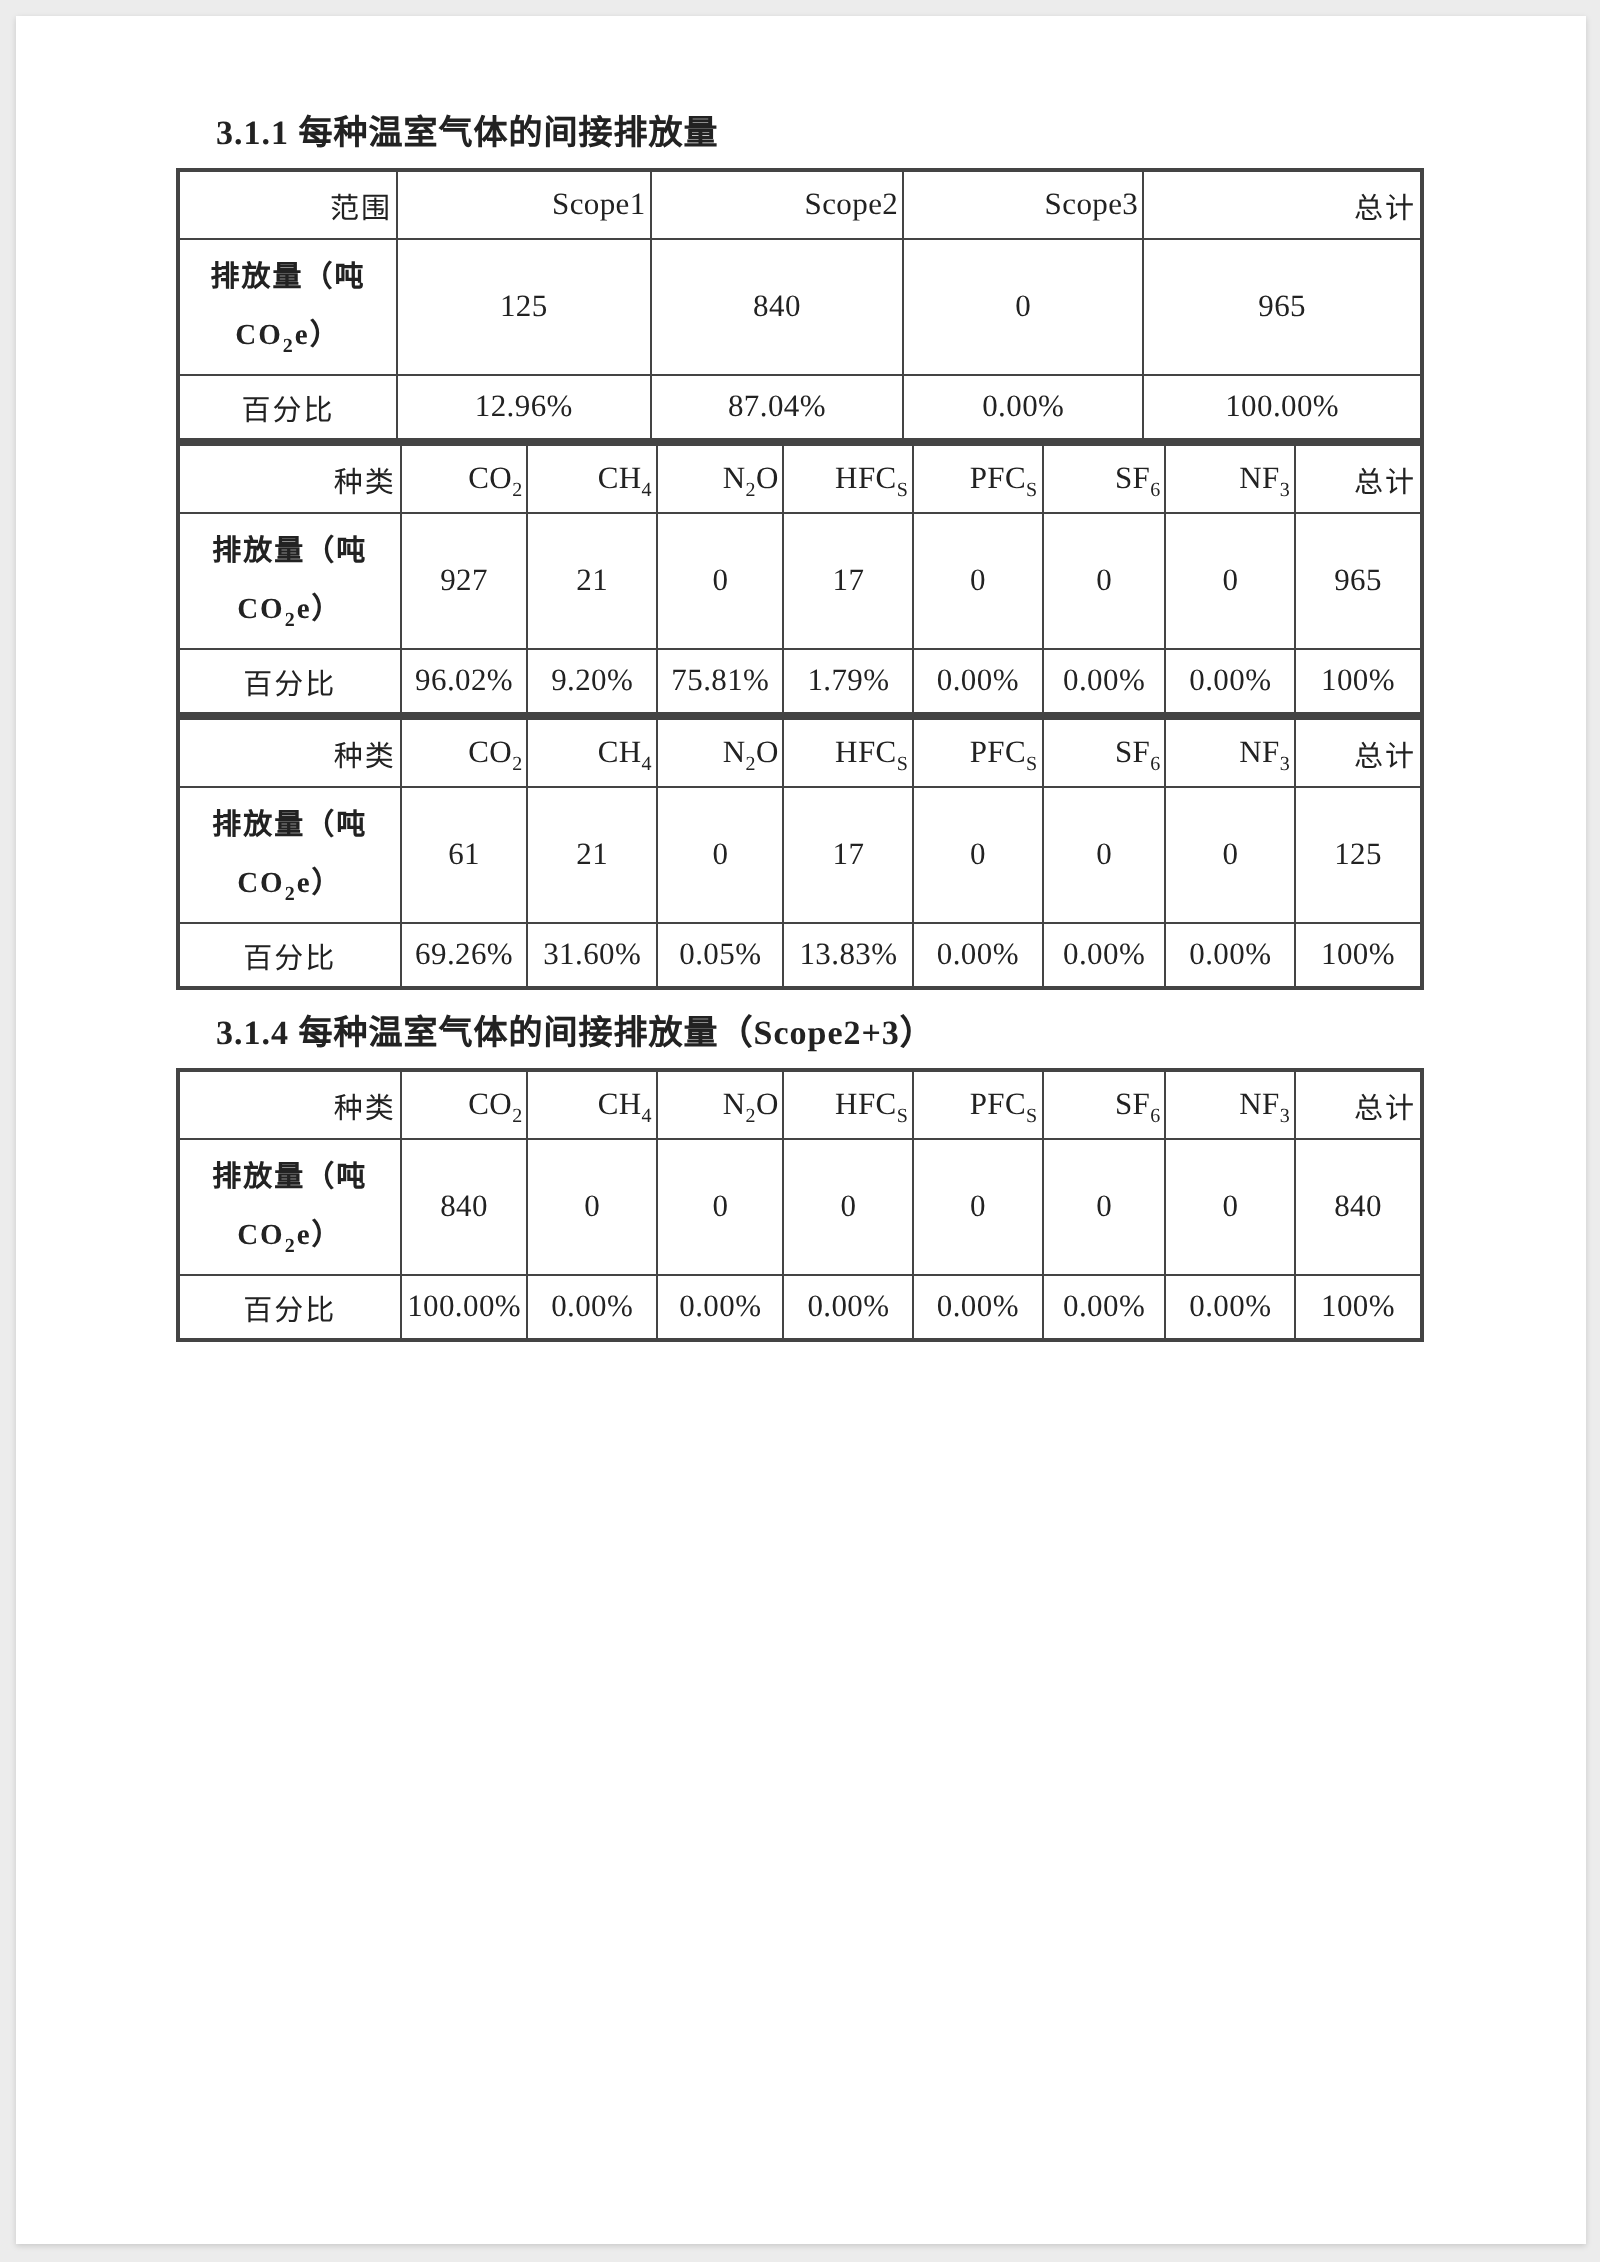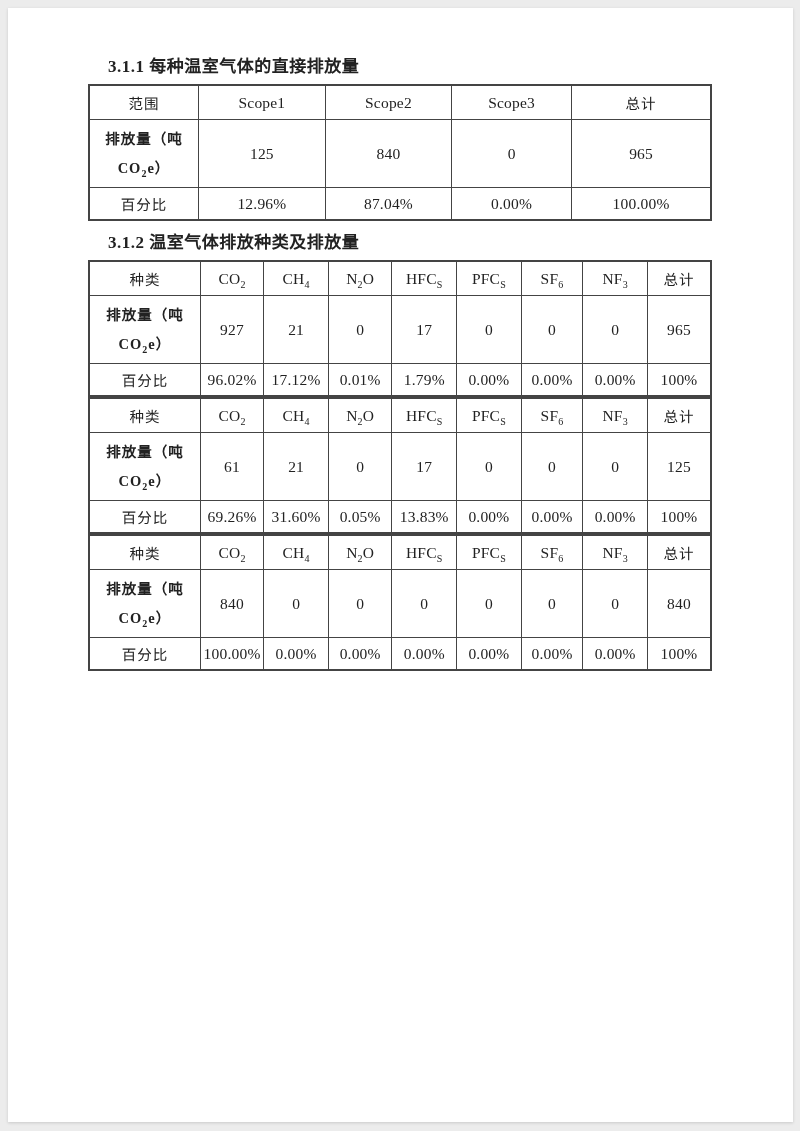--- a/index.html
+++ b/index.html
@@ -39,21 +39,21 @@
     table-layout: fixed;
     border: 2px solid #444;
   }
   table.tbl td {
     border: 1px solid #444;
     text-align: center;
     vertical-align: middle;
     padding: 0 2px;
     overflow: hidden;
   }
-  tr.r-head td { height: 33px; }
+  tr.r-head td { height: 33px; text-align: right; }
   tr.r-emis td { height: 67px; }
   tr.r-pct  td { height: 31px; margin-left: 24px; }
   .zh {
     font-size: 14.5px;
     letter-spacing: 1px;
   }
   .en {
     font-size: 15.5px;
     letter-spacing: 0.2px;
   }
@@ -66,21 +66,21 @@
     font-weight: bold;
   }
 </style>
 </head>
 <body>
 
 <div class="viewport">
   <div class="paper">
 
     <div>
-      <h3 class="section-heading">3.1.1 每种温室气体的直接排放量</h3>
+      <h3 class="section-heading">3.1.1 每种温室气体的间接排放量</h3>
       <table class="tbl">
         <colgroup>
           <col style="width:17.6%">
             <col style="width:20.4%">
             <col style="width:20.3%">
             <col style="width:19.3%">
             <col style="width:22.4%">
         </colgroup>
         <tbody>
           <tr class="r-head">
@@ -105,21 +105,20 @@
             <td class="en">12.96%</td>
             <td class="en">87.04%</td>
             <td class="en">0.00%</td>
             <td class="en">100.00%</td>
           </tr>
         </tbody>
       </table>
     </div>
 
     <div>
-      <h3 class="section-heading">3.1.2 温室气体排放种类及排放量</h3>
       <table class="tbl">
         <colgroup>
           <col style="width:17.9%">
             <col style="width:10.2%">
             <col style="width:10.4%">
             <col style="width:10.2%">
             <col style="width:10.4%">
             <col style="width:10.4%">
             <col style="width:9.9%">
             <col style="width:10.4%">
@@ -147,22 +146,22 @@
             <td class="en">0</td>
             <td class="en">17</td>
             <td class="en">0</td>
             <td class="en">0</td>
             <td class="en">0</td>
             <td class="en">965</td>
           </tr>
           <tr class="r-pct">
             <td class="zh">百分比</td>
             <td class="en">96.02%</td>
-            <td class="en">17.12%</td>
-            <td class="en">0.01%</td>
+            <td class="en">9.20%</td>
+            <td class="en">75.81%</td>
             <td class="en">1.79%</td>
             <td class="en">0.00%</td>
             <td class="en">0.00%</td>
             <td class="en">0.00%</td>
             <td class="en">100%</td>
           </tr>
         </tbody>
       </table>
     </div>
 
@@ -214,20 +213,21 @@
             <td class="en">0.00%</td>
             <td class="en">0.00%</td>
             <td class="en">0.00%</td>
             <td class="en">100%</td>
           </tr>
         </tbody>
       </table>
     </div>
 
     <div>
+      <h3 class="section-heading">3.1.4 每种温室气体的间接排放量（Scope2+3）</h3>
       <table class="tbl">
         <colgroup>
           <col style="width:17.9%">
             <col style="width:10.2%">
             <col style="width:10.4%">
             <col style="width:10.2%">
             <col style="width:10.4%">
             <col style="width:10.4%">
             <col style="width:9.9%">
             <col style="width:10.4%">

